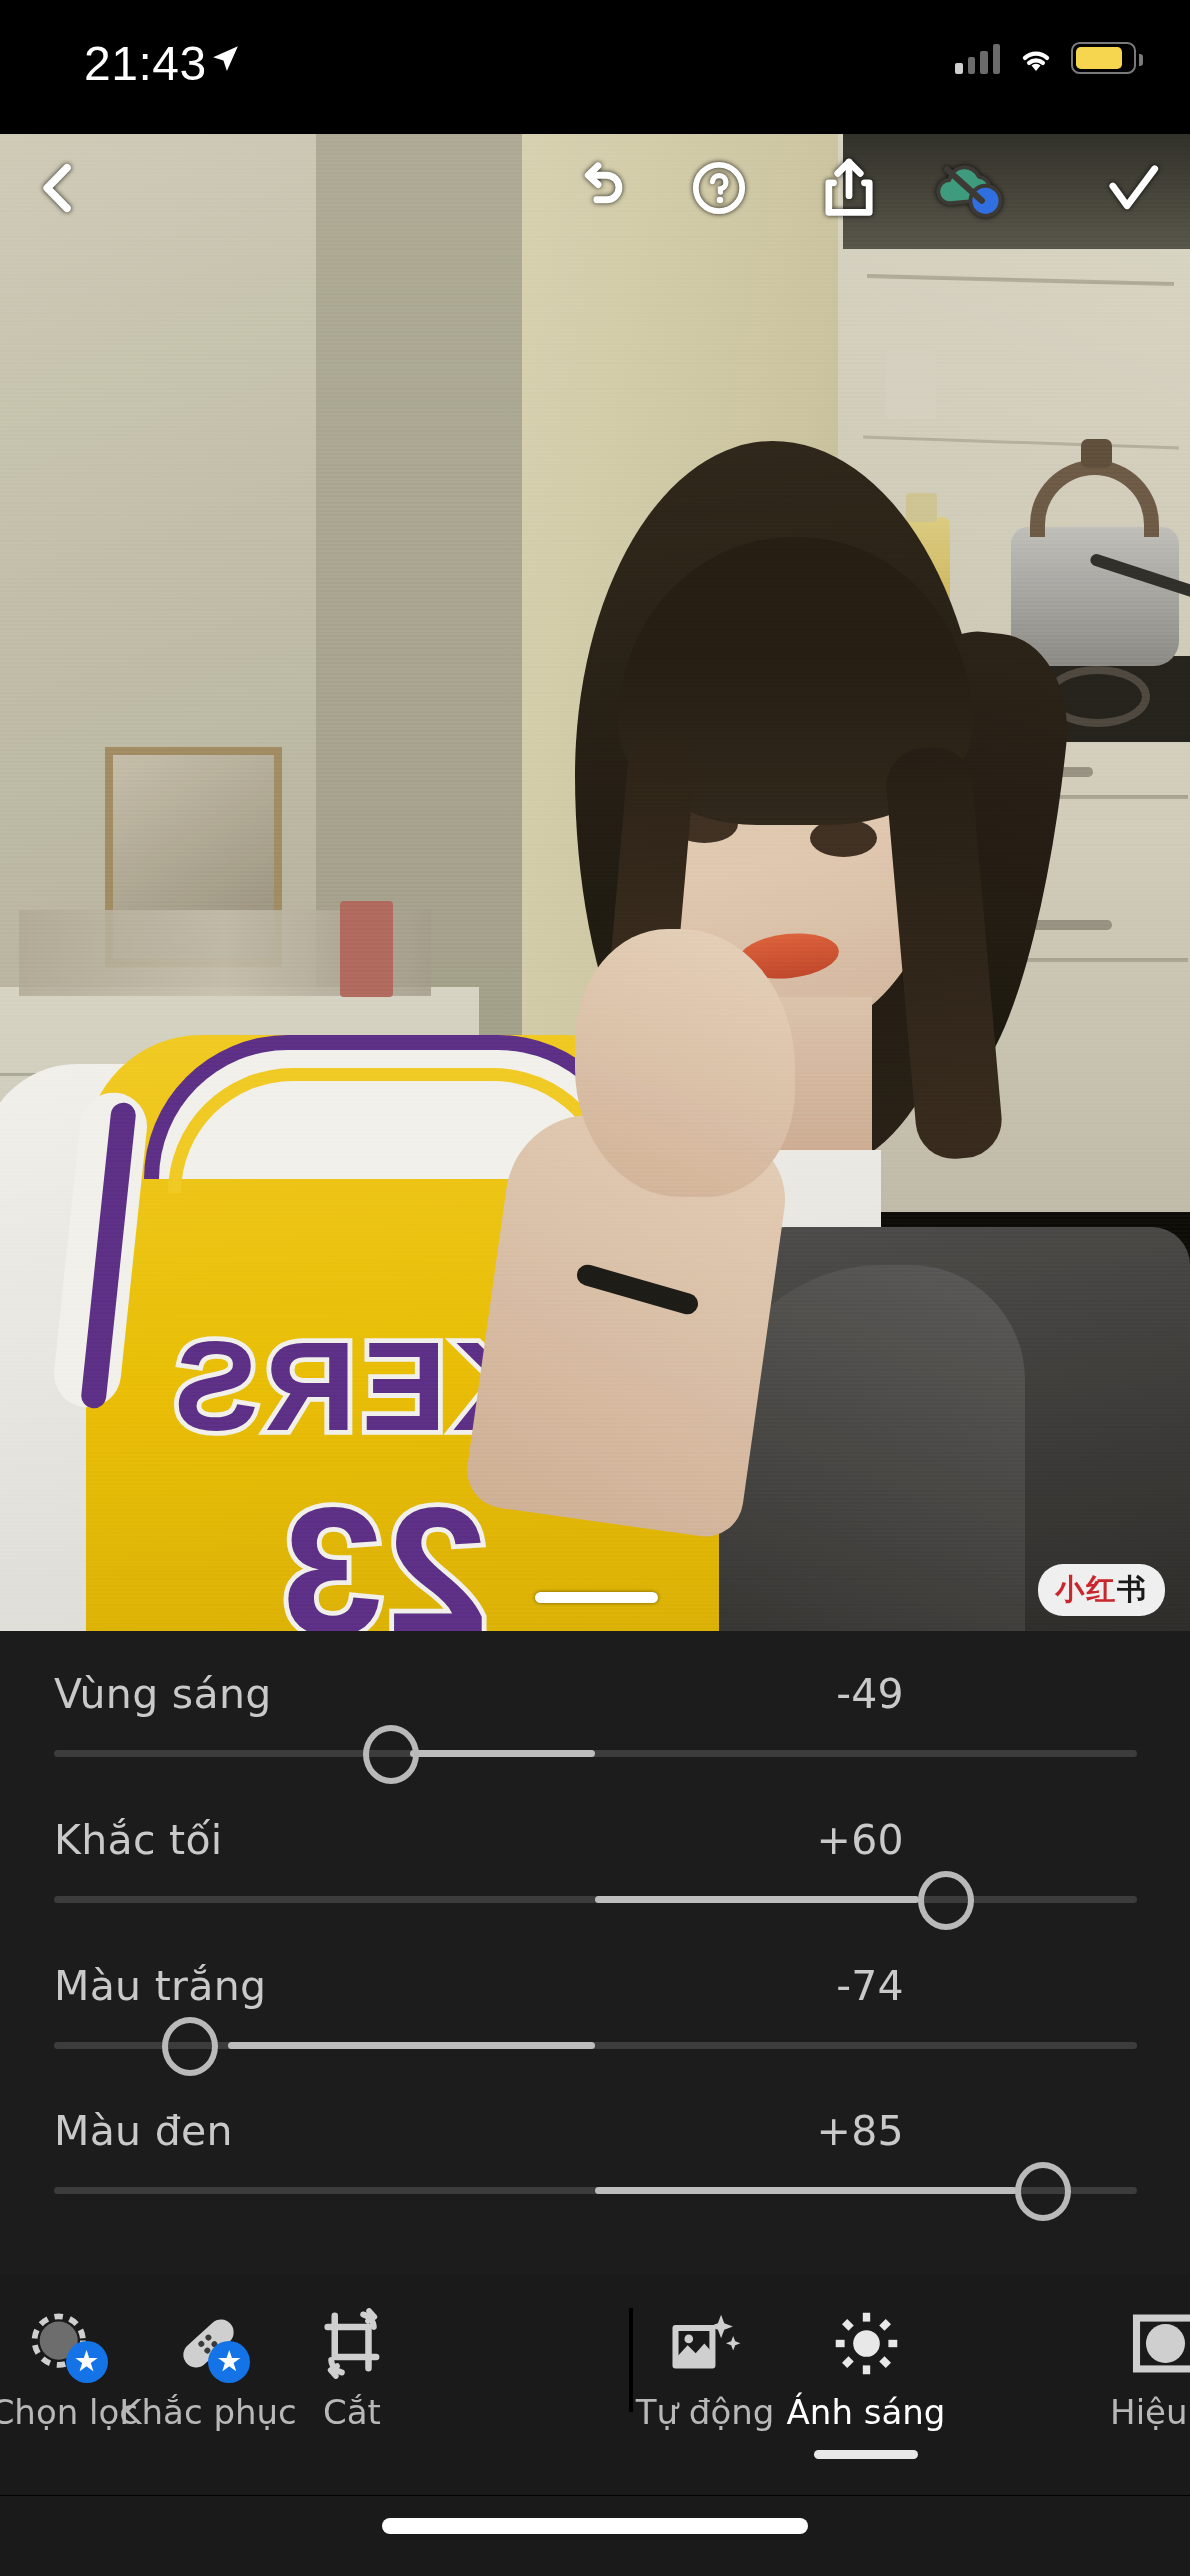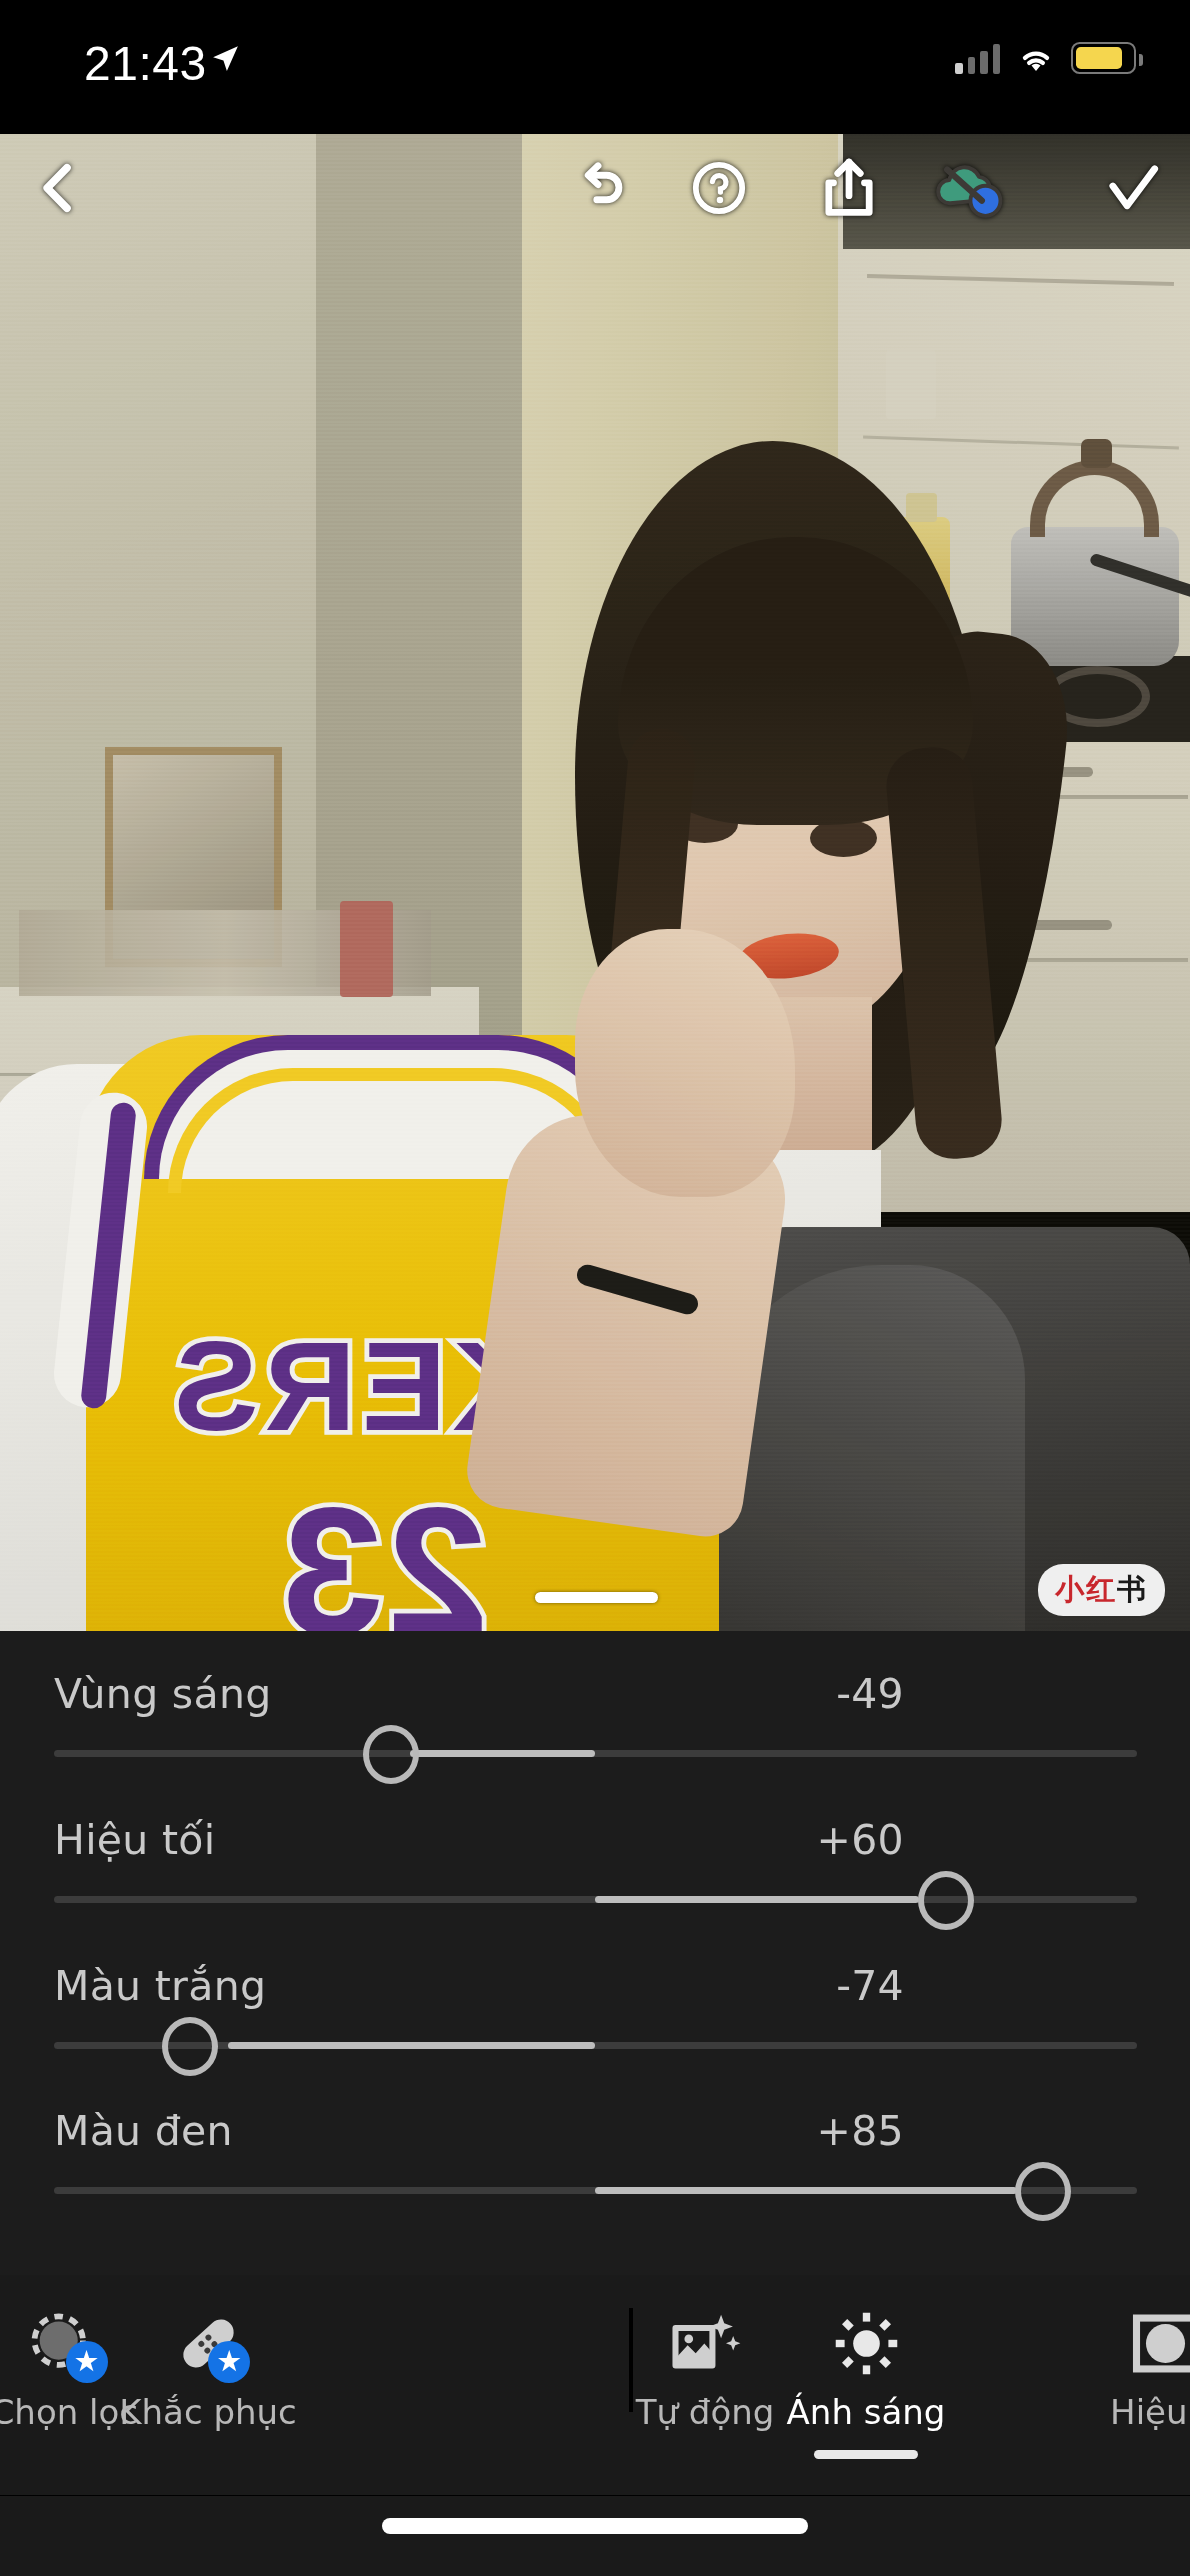--- a/index.html
+++ b/index.html
@@ -437,21 +437,21 @@
 
   <div class="slider-row" style="top:1670px; z-index:25;">
     <div class="sl-label">Vùng sáng</div>
     <div class="sl-value">-49</div>
     <div class="sl-track"></div>
     <div class="sl-fill" style="left:410px; width:185px;"></div>
     <div class="sl-thumb" style="left:391px;"></div>
   </div>
 
   <div class="slider-row" style="top:1816px; z-index:25;">
-    <div class="sl-label">Hiệu tối</div>
+    <div class="sl-label">Khắc tối</div>
     <div class="sl-value">+60</div>
     <div class="sl-track"></div>
     <div class="sl-fill" style="left:595px; width:324px;"></div>
     <div class="sl-thumb" style="left:946px;"></div>
   </div>
 
   <div class="slider-row" style="top:1962px; z-index:25;">
     <div class="sl-label">Màu trắng</div>
     <div class="sl-value">-74</div>
     <div class="sl-track"></div>
@@ -489,20 +489,33 @@
             <circle cx="14.4" cy="10.4" r="1.05" fill="#3a3a3a"></circle>
             <circle cx="11" cy="13.6" r="1.05" fill="#3a3a3a"></circle>
             <circle cx="14.4" cy="13.6" r="1.05" fill="#3a3a3a"></circle>
           </g>
         </svg>
         <span class="star-badge">★</span>
       </div>
       <div class="tool-label">Khắc phục</div>
     </div>
 
+    <div class="tool" style="left:280px;">
+      <div class="tool-ico">
+        <svg width="71" height="71" viewBox="0 0 24 24">
+          <path d="M6 2.6 V16.6 H20" stroke="#cfcfcf" stroke-width="2.2" fill="none" stroke-linecap="round"></path>
+          <path d="M3.6 6.4 H17.4 V20.4" stroke="#cfcfcf" stroke-width="2.2" fill="none" stroke-linecap="round"></path>
+          <path d="M15.6 2.2 a4.6 4.6 0 0 1 3.6 4.2" stroke="#cfcfcf" stroke-width="2" fill="none" stroke-linecap="round"></path>
+          <path d="M17.6 1 L19.4 3 L17.2 4.4" stroke="#cfcfcf" stroke-width="1.9" fill="none" stroke-linecap="round" stroke-linejoin="round"></path>
+          <path d="M8.4 21.8 a4.6 4.6 0 0 1 -3.6 -4.2" stroke="#cfcfcf" stroke-width="2" fill="none" stroke-linecap="round"></path>
+          <path d="M6.4 23 L4.6 21 L6.8 19.6" stroke="#cfcfcf" stroke-width="1.9" fill="none" stroke-linecap="round" stroke-linejoin="round"></path>
+        </svg>
+      </div>
+      <div class="tool-label">Cắt</div>
+    </div>
 
 
     <div class="tool" style="left:633px;">
       <div class="tool-ico">
         <svg width="75" height="71" viewBox="0 0 26 24">
           <path d="M2.6 6.6 H15.4 V19.6 H2.6 Z" fill="none" stroke="#cfcfcf" stroke-width="2.1" stroke-linejoin="round"></path>
           <path d="M2.6 17.2 L6.8 12.6 L9.6 15.4 L12.6 12 L15.4 15.2 V19.6 H2.6 Z" fill="#cfcfcf"></path>
           <circle cx="7.2" cy="10.4" r="1.5" fill="#cfcfcf"></circle>
           <path d="M18.4 2 L19.5 5 L22.5 6.1 L19.5 7.2 L18.4 10.2 L17.3 7.2 L14.3 6.1 L17.3 5 Z" fill="#cfcfcf"></path>
           <path d="M22.6 9.4 L23.3 11.2 L25.1 11.9 L23.3 12.6 L22.6 14.4 L21.9 12.6 L20.1 11.9 L21.9 11.2 Z" fill="#cfcfcf"></path>

